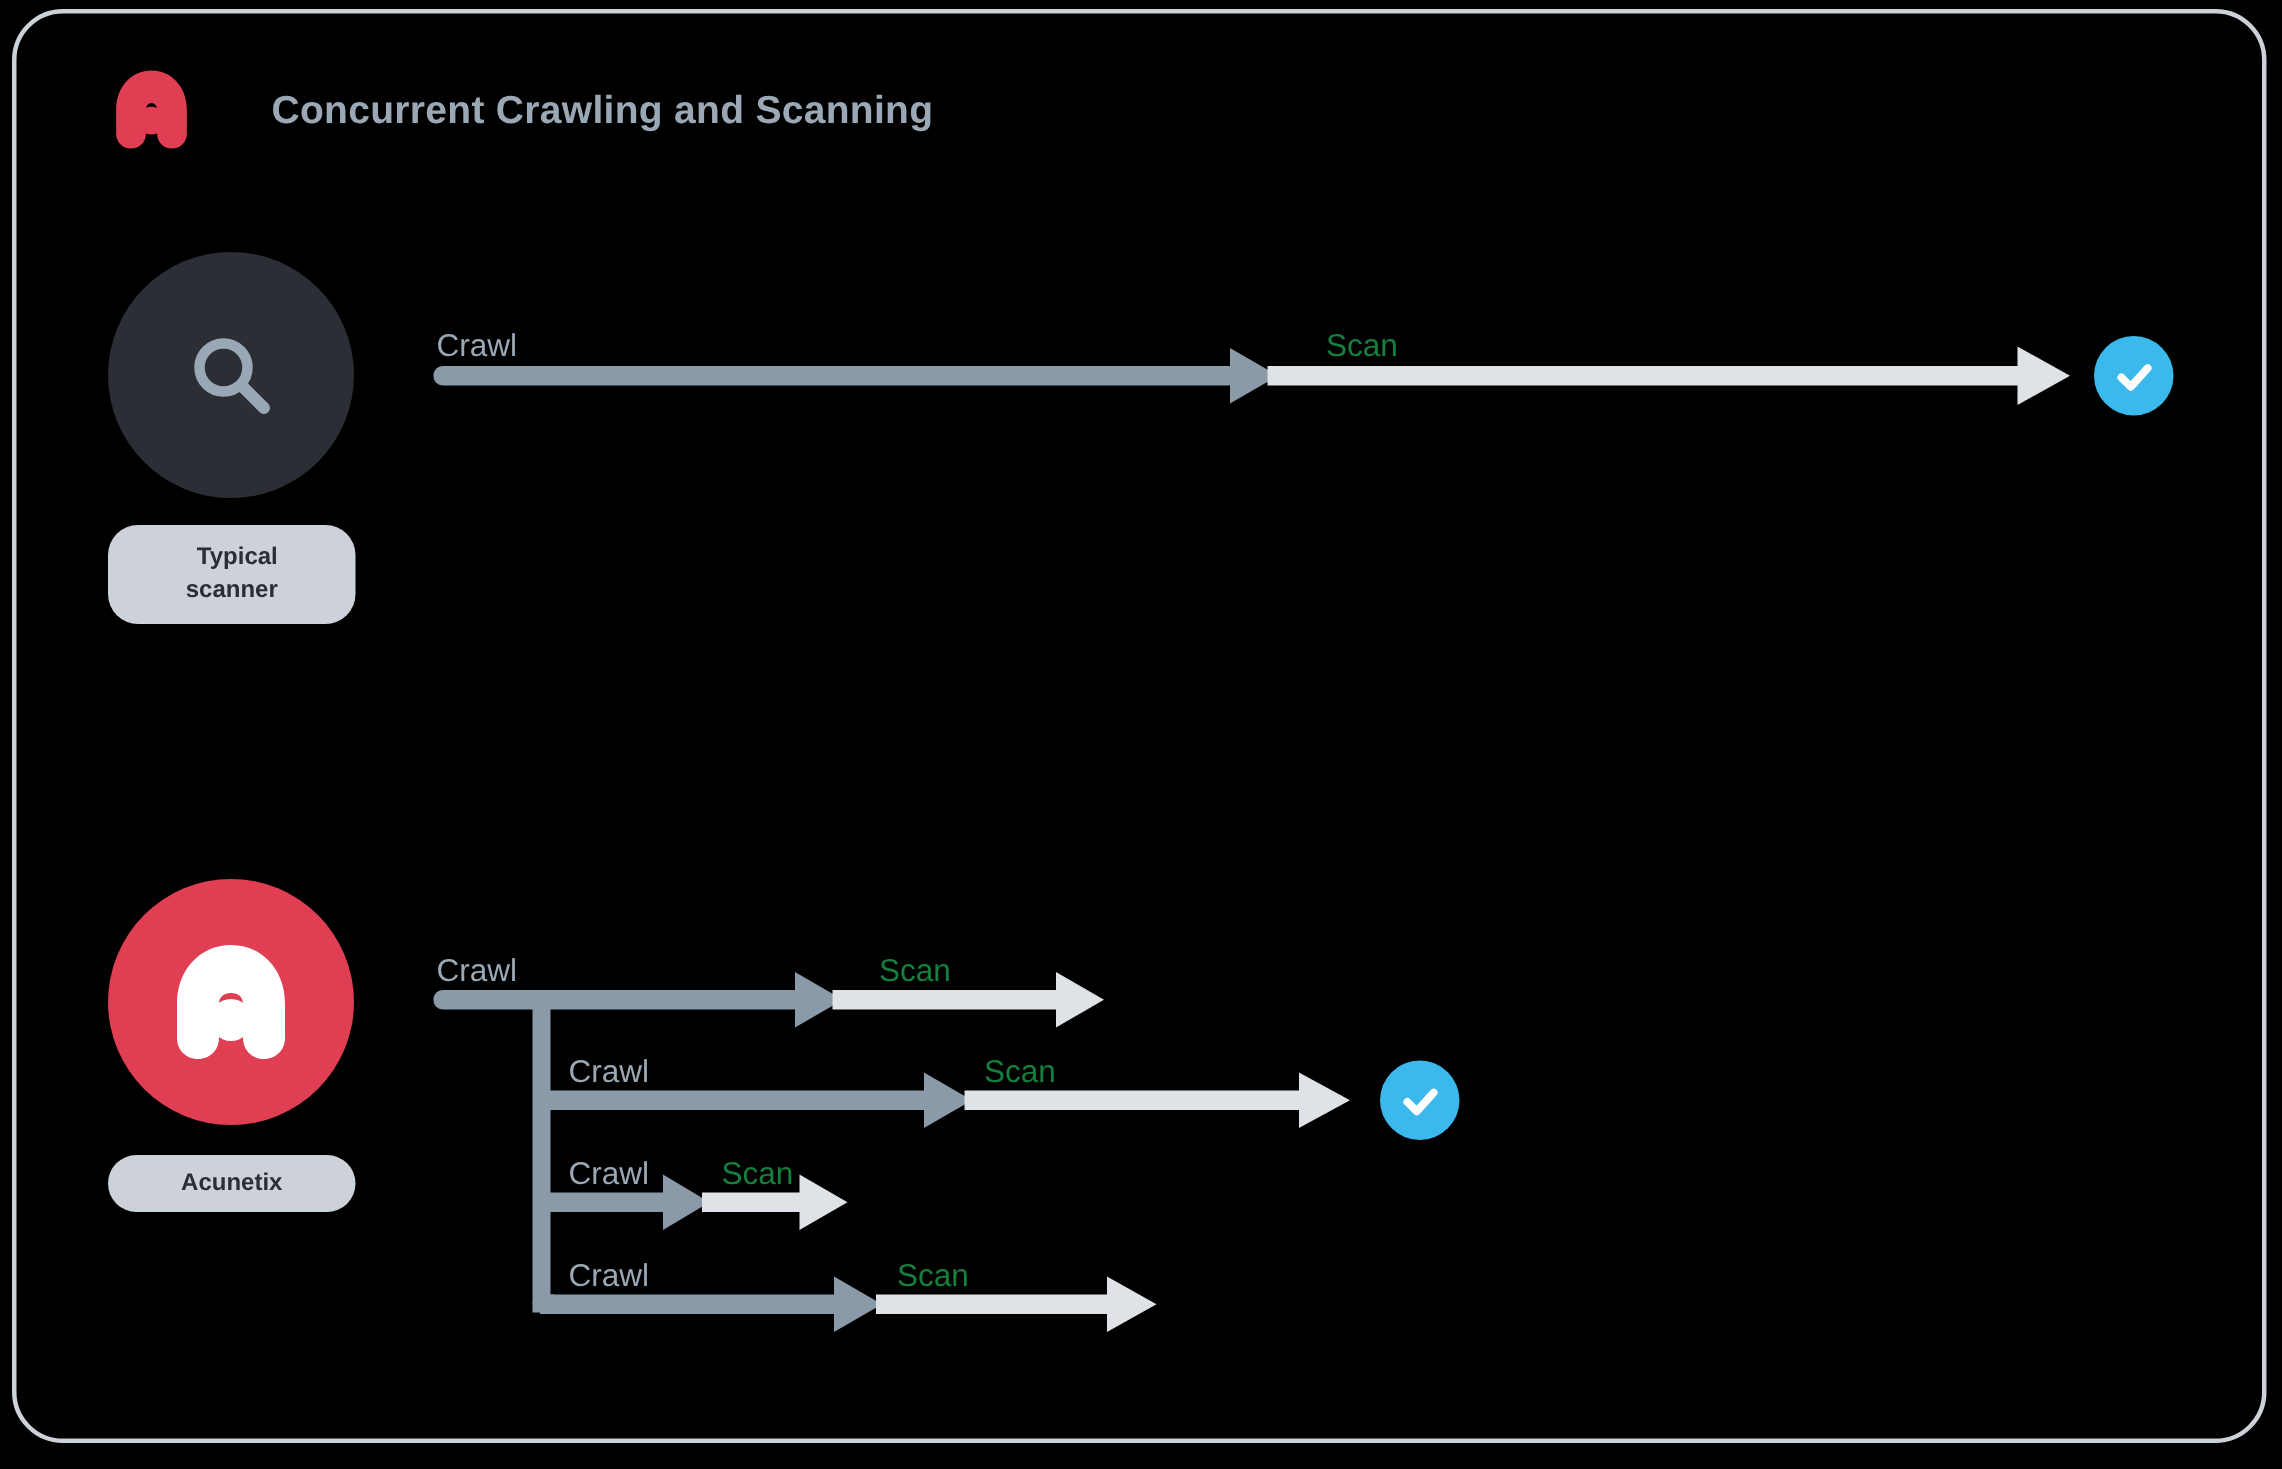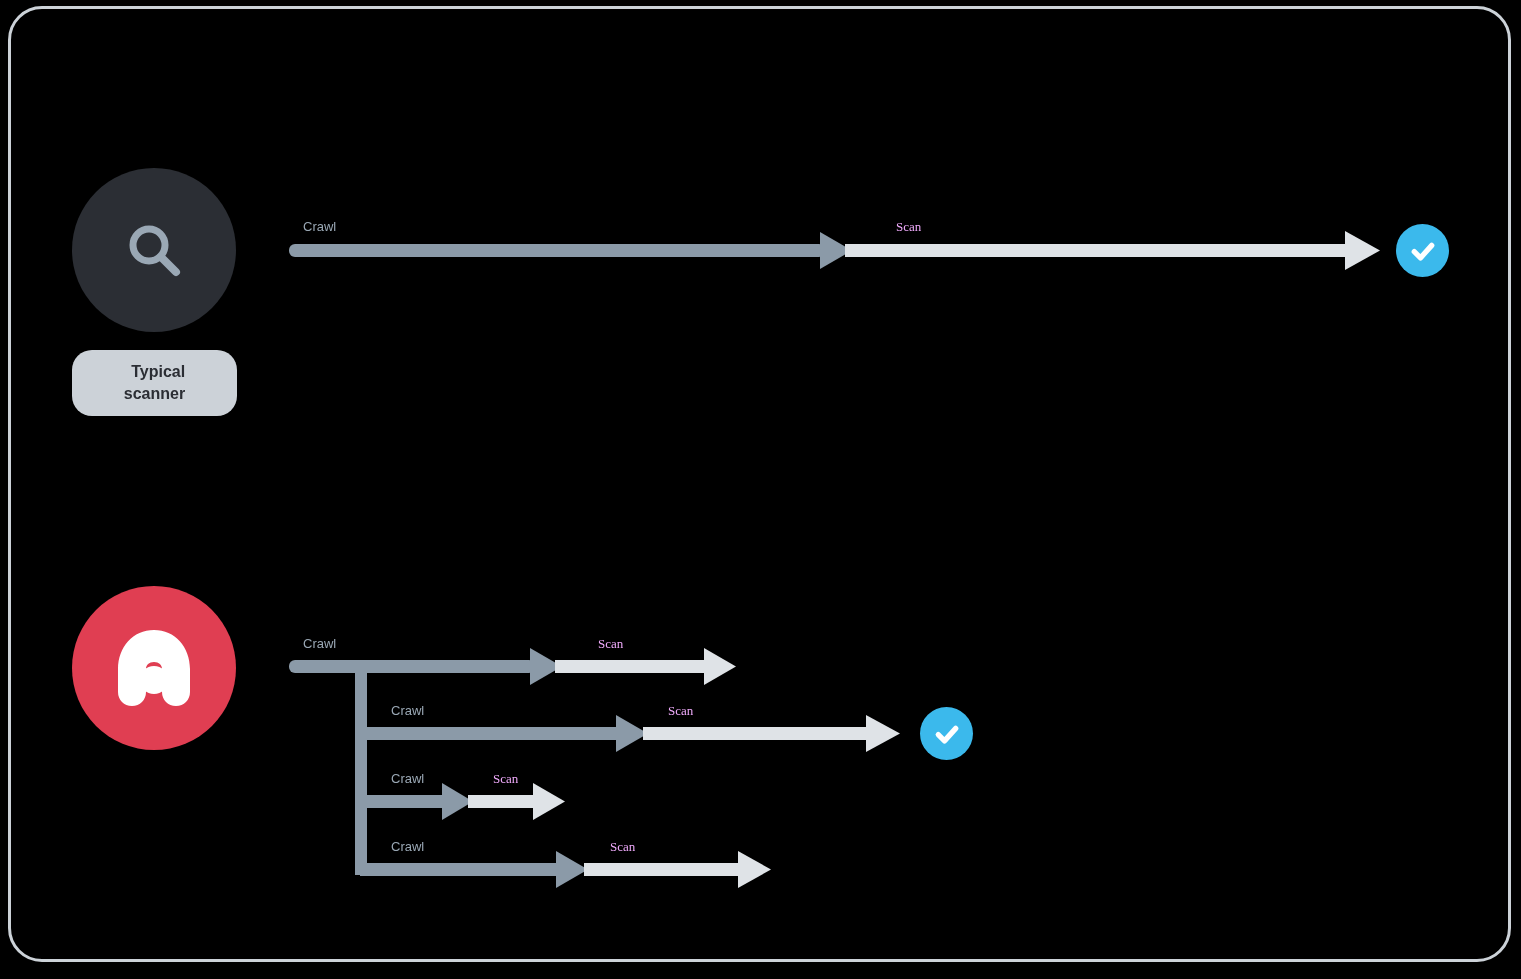--- a/index.html
+++ b/index.html
@@ -109,61 +109,70 @@
   
   #flow {
     position: absolute;
     left: 0; top: 0;
     width: 1521px;
     height: 979px;
     pointer-events: none;
   }
   .flow-label {
     position: absolute;
-    font-size: 13px;
+    font-size: 21px;
     font-weight: 400;
     white-space: nowrap;
-    margin-left: 12px;
   }
   .label-crawl { color: #9aa8b5; }
-  .label-scan  { color: #f0abfc; font-family: Liberation Serif, serif; }
+  .label-scan  { color: #15803d; }
 
   .check {
     position: absolute;
     border-radius: 50%;
     background: #3bb9ec;
     display: flex;
     align-items: center;
     justify-content: center;
   }
 </style>
 </head>
 <body>
 
 <div id="canvas">
 
   <div id="frame"></div>
 
+  <div id="header">
+    <svg id="header-logo" viewBox="0 0 100 100">
+      <path d="M50 8 C28 8 12 26 12 50 L12 76 C12 85 19 92 28 92 C37 92 44 85 44 76 L44 50 C44 46 47 43 50 43 C53 43 56 46 56 50 L56 76 C56 85 63 92 72 92 C81 92 88 85 88 76 L88 50 C88 26 72 8 50 8 Z" fill="#e03e52"></path>
+      <circle cx="50" cy="62" r="15" fill="#e03e52"></circle>
+    </svg>
+    <div id="header-title">Concurrent Crawling and Scanning</div>
+  </div>
 
   <div class="avatar" id="avatar-typical">
     <svg width="72" height="72" viewBox="0 0 72 72">
       <circle cx="31" cy="31" r="16" fill="none" stroke="#9aa8b5" stroke-width="7"></circle>
       <line x1="43" y1="43" x2="58" y2="58" stroke="#9aa8b5" stroke-width="8" stroke-linecap="round"></line>
     </svg>
   </div>
   <div class="pill" id="pill-typical">
     <span>Typical<br>scanner</span>
   </div>
 
   <div class="avatar" id="avatar-acunetix">
     <svg width="100" height="100" viewBox="0 0 100 100">
       <path d="M50 12 C29 12 14 29 14 51 L14 74 C14 82 20 88 28 88 C36 88 42 82 42 74 L42 51 C42 47 45 44 50 44 C55 44 58 47 58 51 L58 74 C58 82 64 88 72 88 C80 88 86 82 86 74 L86 51 C86 29 71 12 50 12 Z" fill="#ffffff"></path>
       <circle cx="50" cy="62" r="14" fill="#ffffff"></circle>
     </svg>
   </div>
+  <div class="pill" id="pill-acunetix">
+    <span>Acunetix</span>
+  </div>
 
   <svg id="flow" viewBox="0 0 1521 979">
 
     <g>
       <rect x="289" y="244" width="536" height="13" rx="6" fill="#8b9aa8"></rect>
       <polygon points="820,232 852,250.5 820,269" fill="#8b9aa8"></polygon>
     </g>
 
     <g>
       <rect x="845" y="244" width="506" height="13" fill="#dfe3e7"></rect>

